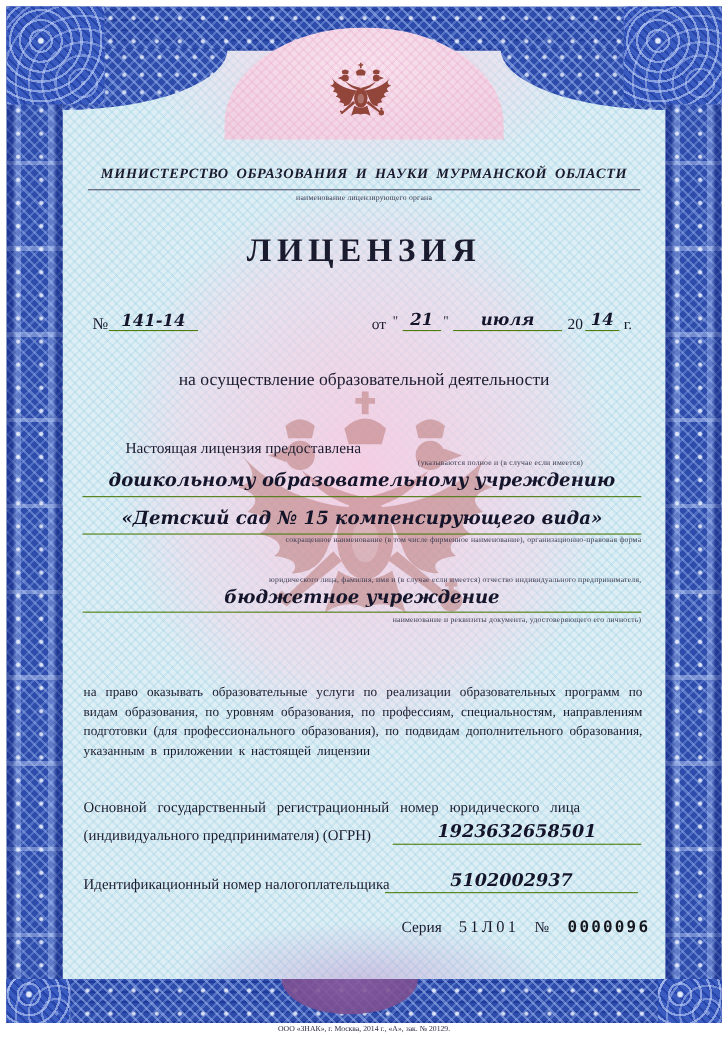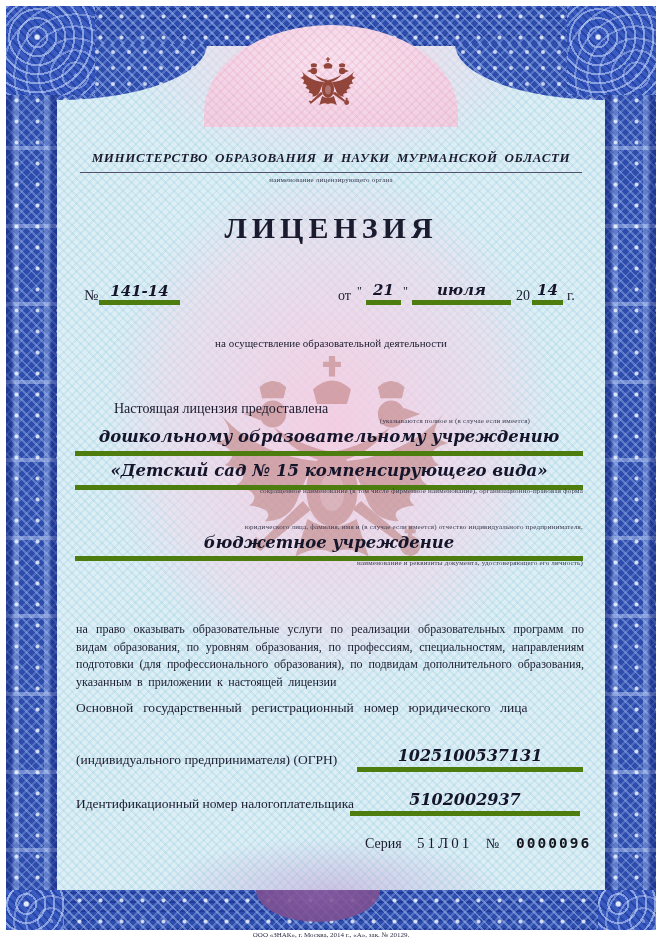--- a/index.html
+++ b/index.html
@@ -71,21 +71,21 @@
   .emblem-top{position:absolute;z-index:3;left:296px;top:56px;width:64px;height:62px;color:var(--emblem-red);opacity:.92;}
   .emblem-watermark{position:absolute;z-index:1;left:198px;top:350px;width:268px;height:262px;color:var(--watermark-red);opacity:.34;}
   .bdome{position:absolute;z-index:2;left:256px;top:890px;width:124px;height:32px;
     border-radius:0 0 62px 62px / 0 0 32px 32px;
     background:radial-gradient(ellipse at 50% 0%, #8a5a9e 0%, var(--accent-purple) 70%);opacity:.9;}
 
   
   .t{position:absolute;z-index:4;}
   .hand{font-family:"DejaVu Serif",serif;font-style:italic;font-weight:bold;color:#14142a;}
   .caption{font-size:7px;color:#3a3a50;letter-spacing:.2px;}
-  .fline{border-bottom:5px solid #4d7c0f;text-align:center;}
+  .fline{border-bottom:1px solid #4d7c0f;text-align:center;}
   .fline .hand{display:inline-block;}
 
   .authority{left:60px;top:150px;width:542px;font-size:13px;font-weight:bold;font-style:italic;
     letter-spacing:.6px;word-spacing:3px;text-align:center;}
   .authority-rule{left:80px;top:172px;width:502px;border-top:1px solid #51516a;height:0;}
   .authority-caption{left:0;top:176px;width:662px;text-align:center;}
   .title{left:0;top:211px;width:662px;text-align:center;font-size:30px;font-weight:bold;letter-spacing:5px;}
 
   .lbl14{font-size:14px;} .lbl13{font-size:13.5px;}
   .no-label{left:84px;top:287px;font-size:15px;}
@@ -94,36 +94,36 @@
   .from-label{left:338px;top:288px;}
   .q1{left:357px;top:284px;font-size:12px;}
   .day-line{left:366px;top:281px;width:35px;height:19px;}
   .q2{left:403px;top:284px;font-size:12px;}
   .month-line{left:412px;top:281px;width:99px;height:19px;}
   .century{left:516px;top:288px;}
   .year-line{left:532px;top:281px;width:31px;height:19px;}
   .year-suffix{left:567px;top:288px;}
   .day-line .hand,.month-line .hand,.year-line .hand{font-size:15px;}
 
-  .subject{left:0;top:337px;width:662px;text-align:center;font-size:11px;}
+  .subject{left:0;top:337px;width:662px;text-align:center;font-size:16px;}
 
   .intro{left:78px;top:401px;font-size:14px;margin-left:36px;}
   .f1{left:318px;top:390px;width:264px;height:23px;}
   .f1 .hand{font-size:16.5px;}
   .cap1{left:330px;top:417px;width:250px;text-align:center;}
   .fw{left:75px;width:508px;height:24px;}
   .f2{top:427px;} .f3{top:461px;} .f4{top:497px;height:23px;} .f5{top:533px;height:23px;}
   .fw .hand{font-size:16.5px;}
   .capw{left:75px;width:508px;text-align:right;}
   .cap3{top:487px;} .cap4{top:523px;} .cap5{top:559px;}
 
   .rights{left:76px;top:621px;width:508px;font-size:12px;line-height:17.6px;
     text-align:justify;word-spacing:2.5px;}
 
-  .ogrn1{left:76px;top:700px;width:508px;word-spacing:6.5px;}
+  .ogrn1{left:76px;top:726px;width:508px;word-spacing:6.5px;}
   .ogrn2{left:76px;top:752px;}
   .ogrn-line{left:357px;top:746px;width:226px;height:21px;}
   .ogrn-line .hand,.inn-line .hand{font-size:16px;}
   .inn-label{left:76px;top:796px;}
   .inn-line{left:350px;top:790px;width:230px;height:21px;}
 
   .series-label{left:365px;top:836px;font-size:14px;}
   .series-value{left:417px;top:835px;font-size:15px;letter-spacing:3px;}
   .series-no{left:486px;top:836px;font-size:14px;}
   .series-num{left:516px;top:835px;font-family:"DejaVu Sans Mono",monospace;font-weight:bold;
@@ -211,21 +211,21 @@
   <div class="t fline fw f3"><span class="hand">«Детский сад № 15 компенсирующего вида»</span></div>
   <div class="t capw cap3 caption">сокращенное наименование (в том числе фирменное наименование), организационно-правовая форма</div>
   <div class="t capw cap4 caption">юридического лица, фамилия, имя и (в случае если имеется) отчество индивидуального предпринимателя,</div>
   <div class="t fline fw f5"><span class="hand">бюджетное учреждение</span></div>
   <div class="t capw cap5 caption">наименование и реквизиты документа, удостоверяющего его личность)</div>
 
   <div class="t rights">на право оказывать образовательные услуги по реализации образовательных программ по видам образования, по уровням образования, по профессиям, специальностям, направлениям подготовки (для профессионального образования), по подвидам  дополнительного образования, указанным в приложении к настоящей лицензии</div>
 
   <div class="t lbl13 ogrn1">Основной государственный регистрационный номер юридического лица</div>
   <div class="t lbl13 ogrn2">(индивидуального предпринимателя) (ОГРН)</div>
-  <div class="t fline ogrn-line"><span class="hand">1025100537131</span></div>
+  <div class="t fline ogrn-line"><span class="hand">1923632658501</span></div>
 
   <div class="t lbl13 inn-label">Идентификационный номер налогоплательщика</div>
   <div class="t fline inn-line"><span class="hand">5102002937</span></div>
 
   <div class="t series-label">Серия</div>
   <div class="t series-value">51Л01</div>
   <div class="t series-no">№</div>
   <div class="t series-num">0000096</div>
 
   <div class="t imprint">ООО «ЗНАК», г. Москва, 2014 г., «А», зак. № 20129.</div>

